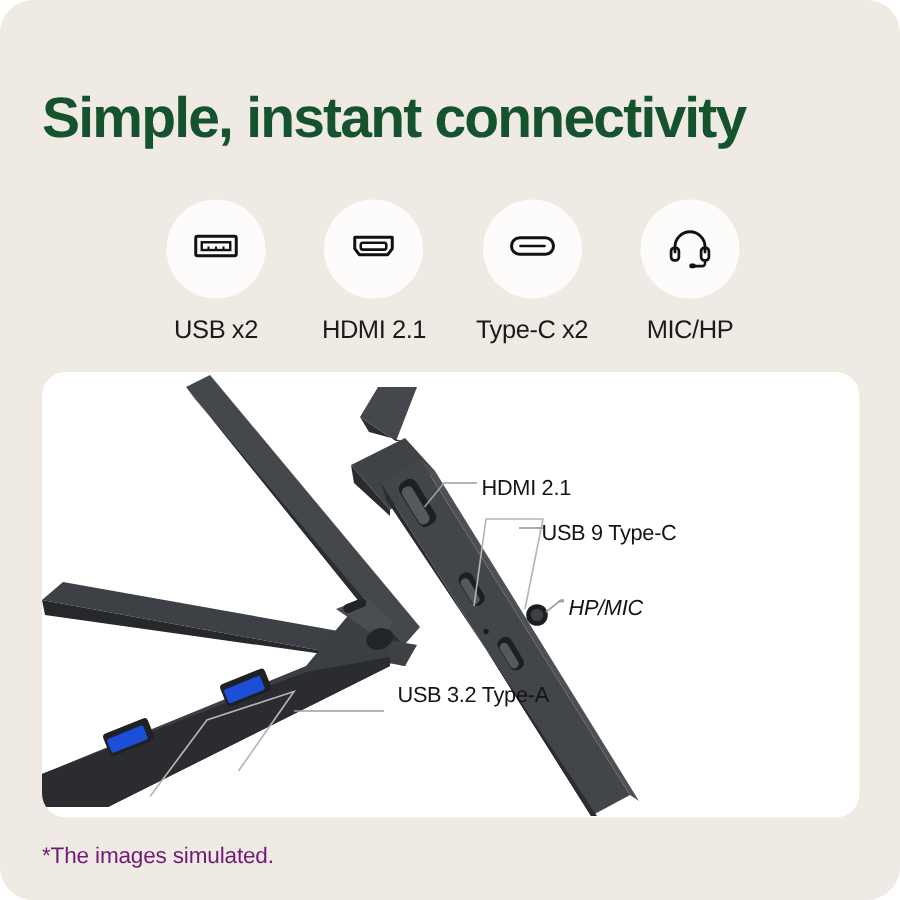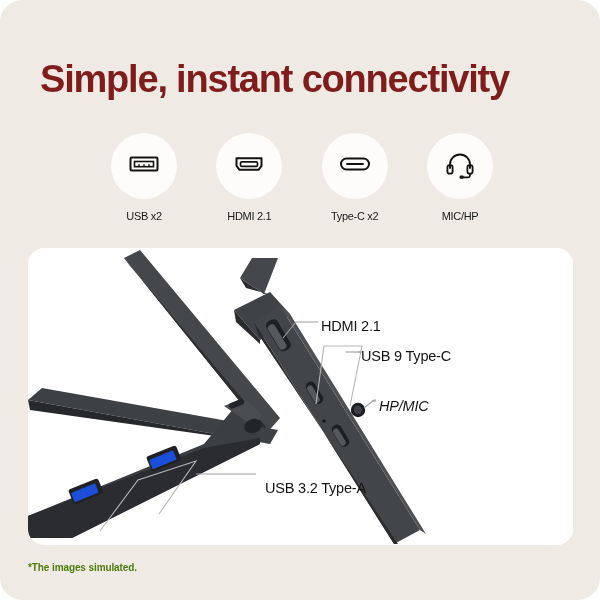--- a/index.html
+++ b/index.html
@@ -26,23 +26,22 @@
 
   
   #title {
     position: absolute;
     left: 28px;
     top: 56px;
     font-size: 38px;
     line-height: 46px;
     font-weight: bold;
     letter-spacing: -1.2px;
-    color: #7f1d1d;
+    color: #14532d;
     white-space: nowrap;
-    margin-left: 12px;
   }
 
   
   #features {
     position: absolute;
     left: 96px;
     top: 133px;
     width: 412px;
     display: flex;
     justify-content: space-between;
@@ -58,21 +57,21 @@
     width: 66px;
     height: 66px;
     border-radius: 50%;
     background: #FDFCFA;
     display: flex;
     align-items: center;
     justify-content: center;
   }
   .feature-label {
     margin-top: 11px;
-    font-size: 11px;
+    font-size: 17px;
     color: #1b1b1b;
     letter-spacing: -0.3px;
     white-space: nowrap;
   }
 
   
   #photo-card {
     position: absolute;
     left: 28px;
     top: 248px;
@@ -92,31 +91,30 @@
   .callout {
     position: absolute;
     font-size: 14.5px;
     color: #141414;
     letter-spacing: -0.2px;
     white-space: nowrap;
   }
   #callout-hdmi   { left: 321px; top: 318px; }
   #callout-usbc   { left: 361px; top: 348px; }
   #callout-hpmic  { left: 379px; top: 398px; font-style: italic; }
-  #callout-usba   { left: 265px; top: 480px; }
+  #callout-usba   { left: 265px; top: 456px; }
 
   
   #footnote {
     position: absolute;
     left: 28px;
     top: 562px;
-    font-size: 10px;
-    color: #4d7c0f;
+    font-size: 15px;
+    color: #701a75;
     letter-spacing: -0.1px;
-    font-weight: bold;
   }
 </style>
 </head>
 <body>
 
 <div id="page">
 
   <div id="title">Simple, instant connectivity</div>
 
   <div id="features">

